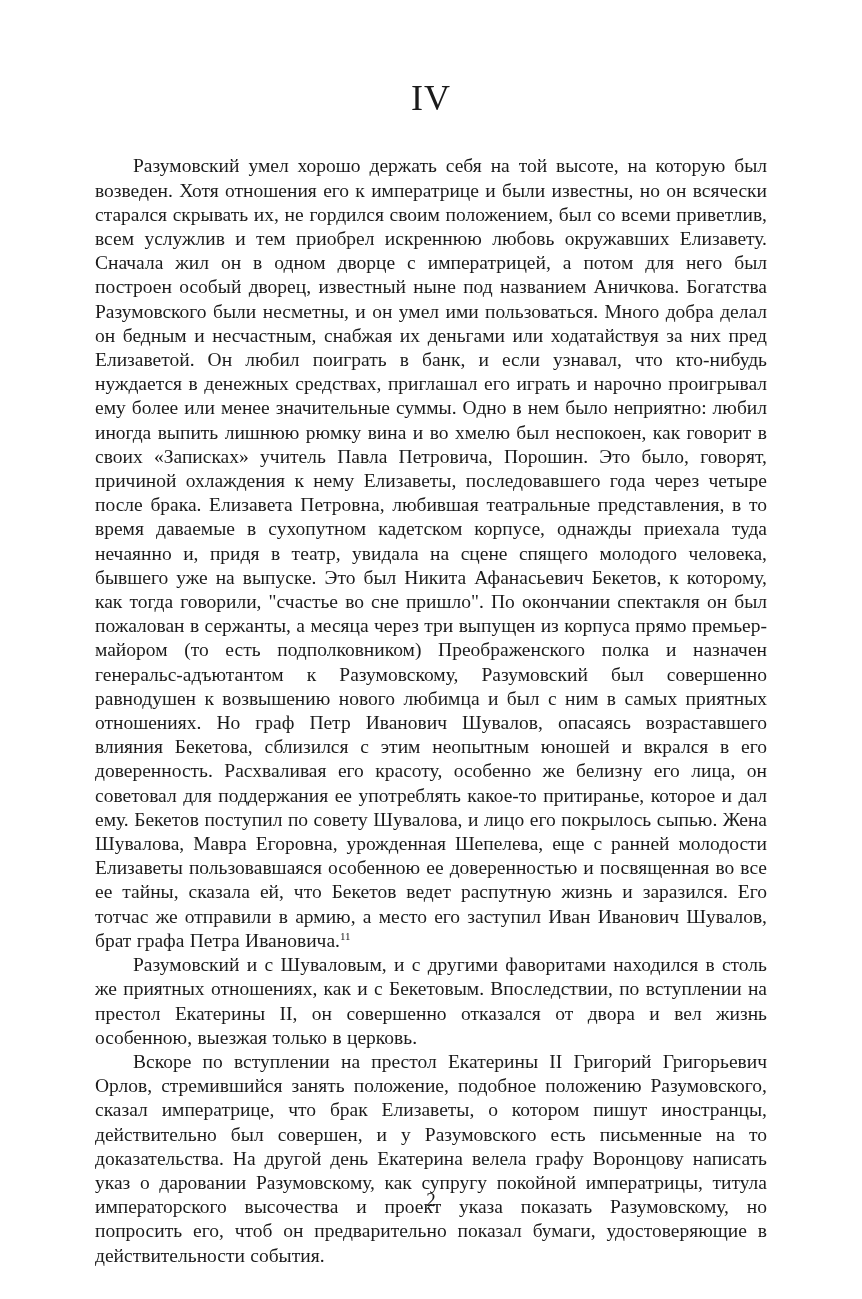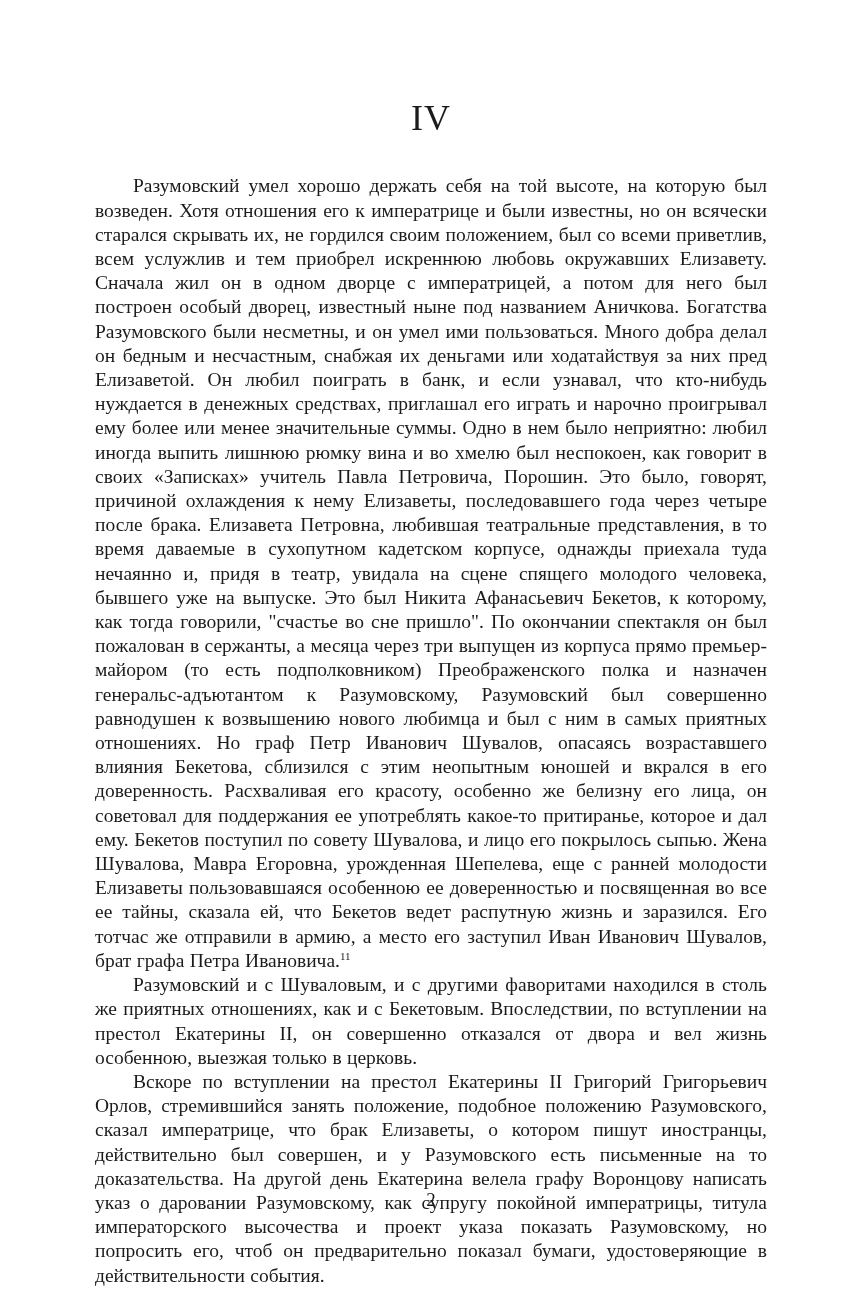--- a/index.html
+++ b/index.html
@@ -21,21 +21,21 @@
     color: #1b1b1b;
   }
   .text-block {
     position: absolute;
     left: 95px;
     top: 0;
     width: 672px;
   }
   .chapter {
     margin: 0 0 35px 0;
-    padding-top: 98px;
+    padding-top: 78px;
     text-align: center;
     font-size: 36px;
     line-height: 1.15;
     font-weight: 400;
     letter-spacing: 1px;
   }
   .para {
     margin: 0;
     text-indent: 38px;
     text-align: justify;

